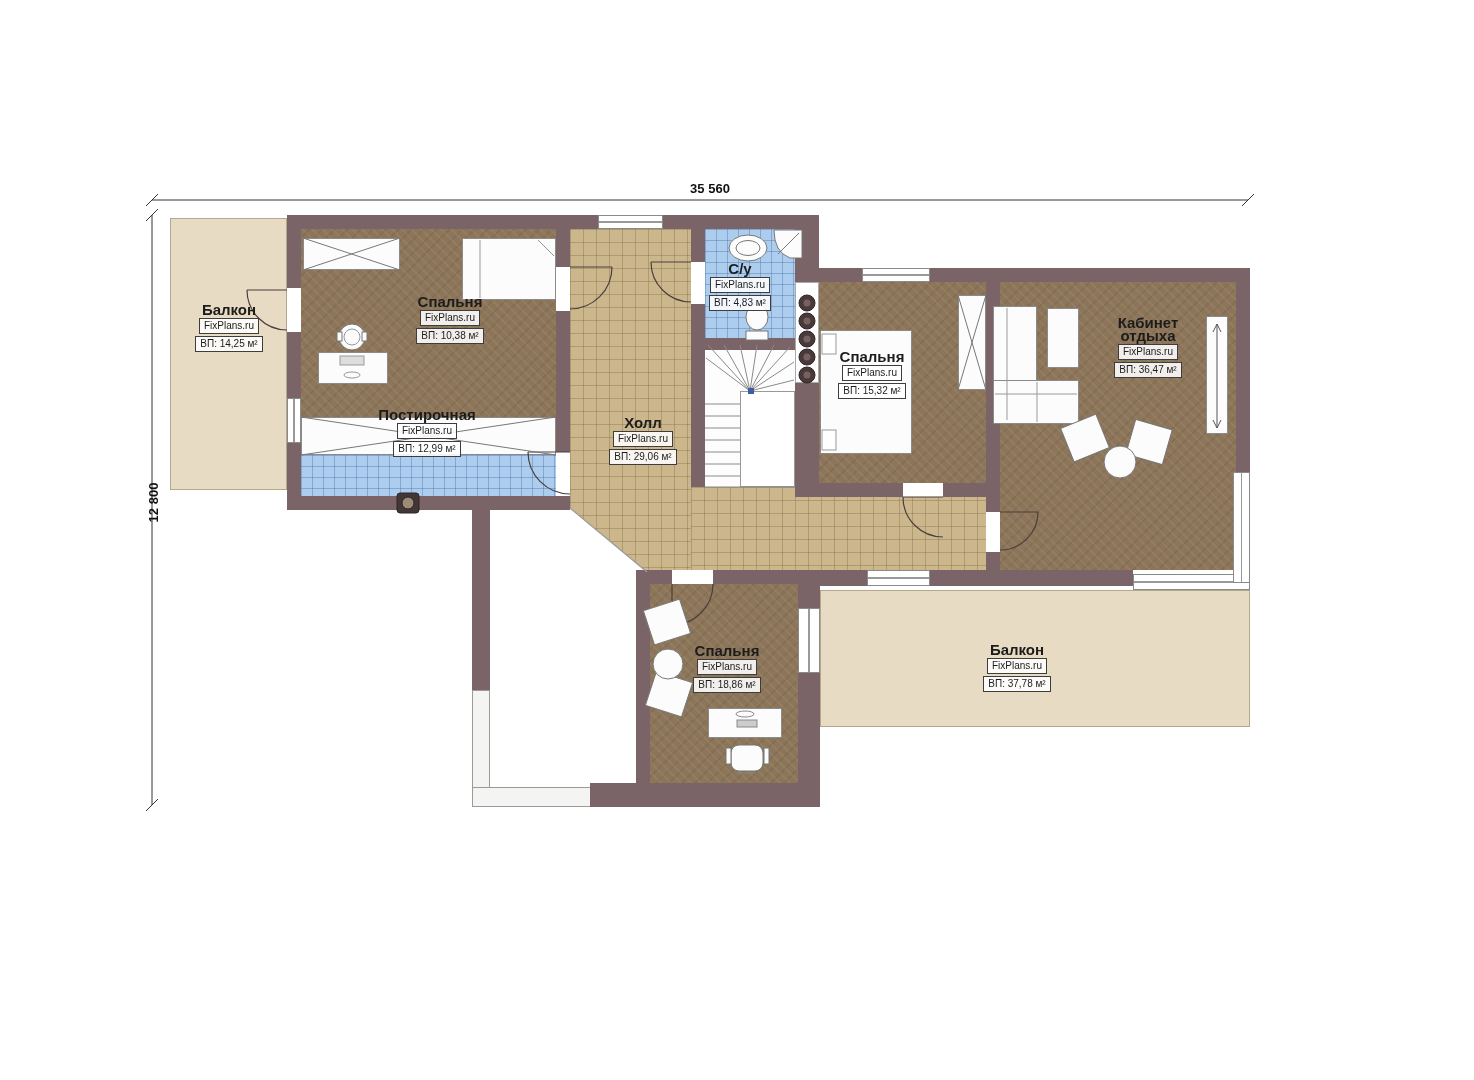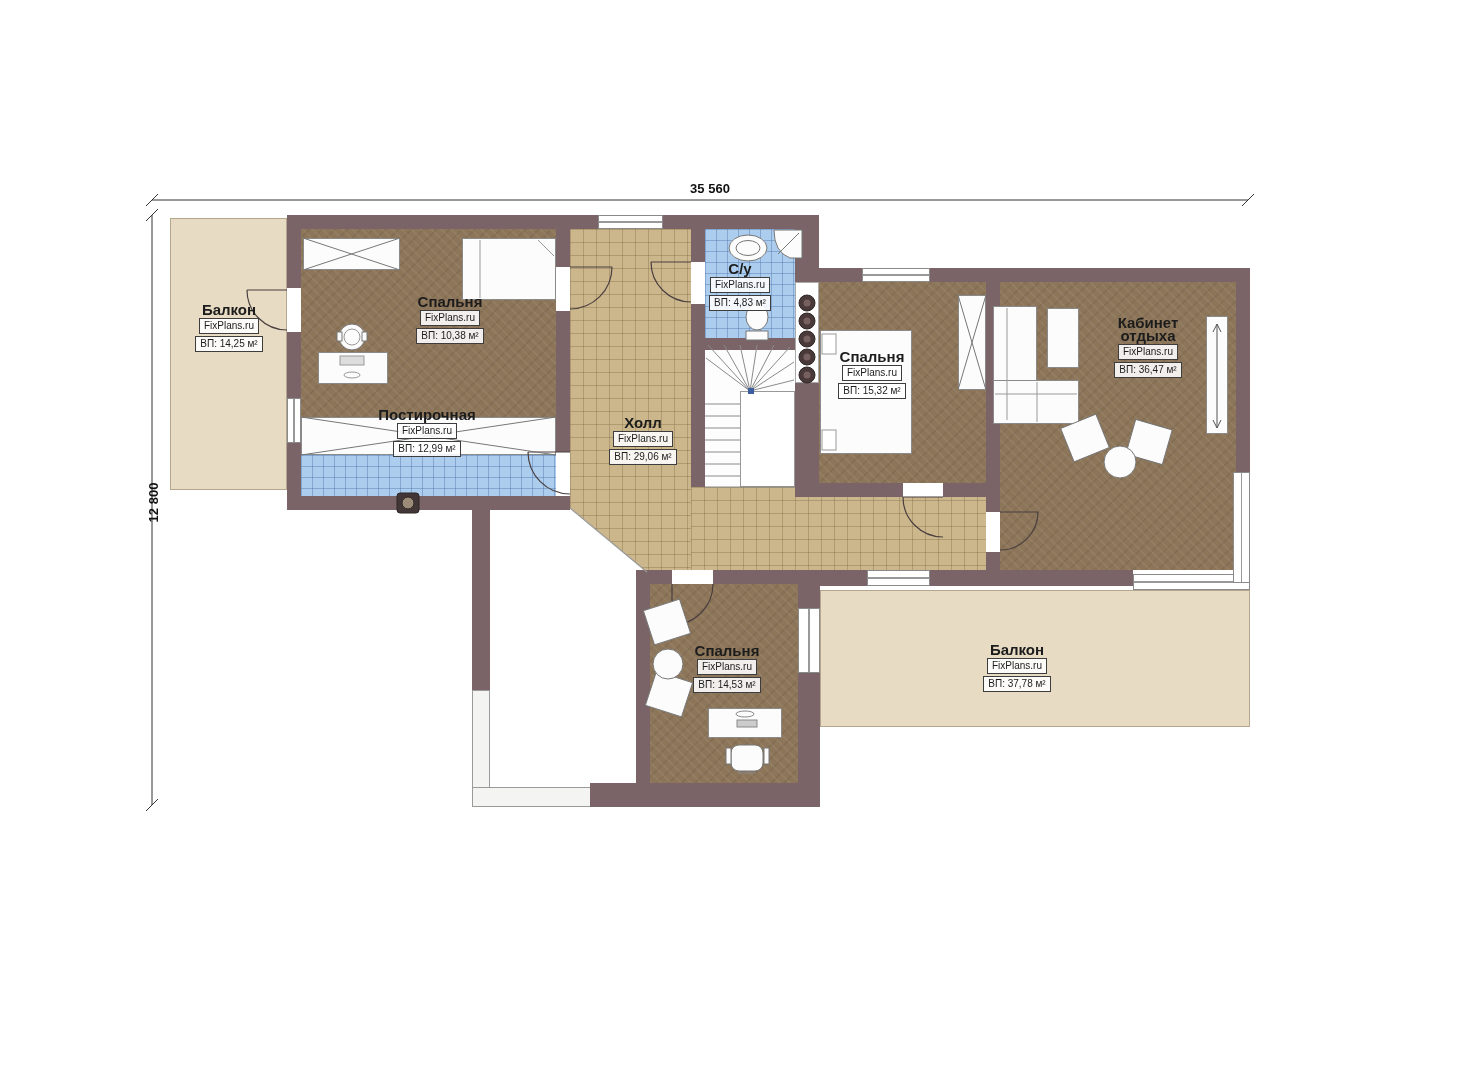--- a/index.html
+++ b/index.html
@@ -272,21 +272,21 @@
     <div class="lbox">ВП: 15,32 м²</div>
   </div>
   <div class="rlabel" style="left:1093px;top:316px;width:110px;">
     <div class="rname">Кабинет отдыха</div>
     <div class="lbox">FixPlans.ru</div>
     <div class="lbox">ВП: 36,47 м²</div>
   </div>
   <div class="rlabel" style="left:672px;top:644px;width:110px;">
     <div class="rname">Спальня</div>
     <div class="lbox">FixPlans.ru</div>
-    <div class="lbox">ВП: 14,53 м²</div>
+    <div class="lbox">ВП: 18,86 м²</div>
   </div>
   <div class="rlabel" style="left:962px;top:643px;width:110px;">
     <div class="rname">Балкон</div>
     <div class="lbox">FixPlans.ru</div>
     <div class="lbox">ВП: 37,78 м²</div>
   </div>
 
   <div class="dimlabel" style="left:660px;top:181px;width:100px;">35 560</div>
   <div class="dimlabel" style="left:113px;top:495px;width:80px;transform:rotate(-90deg);">12 800</div>
 

